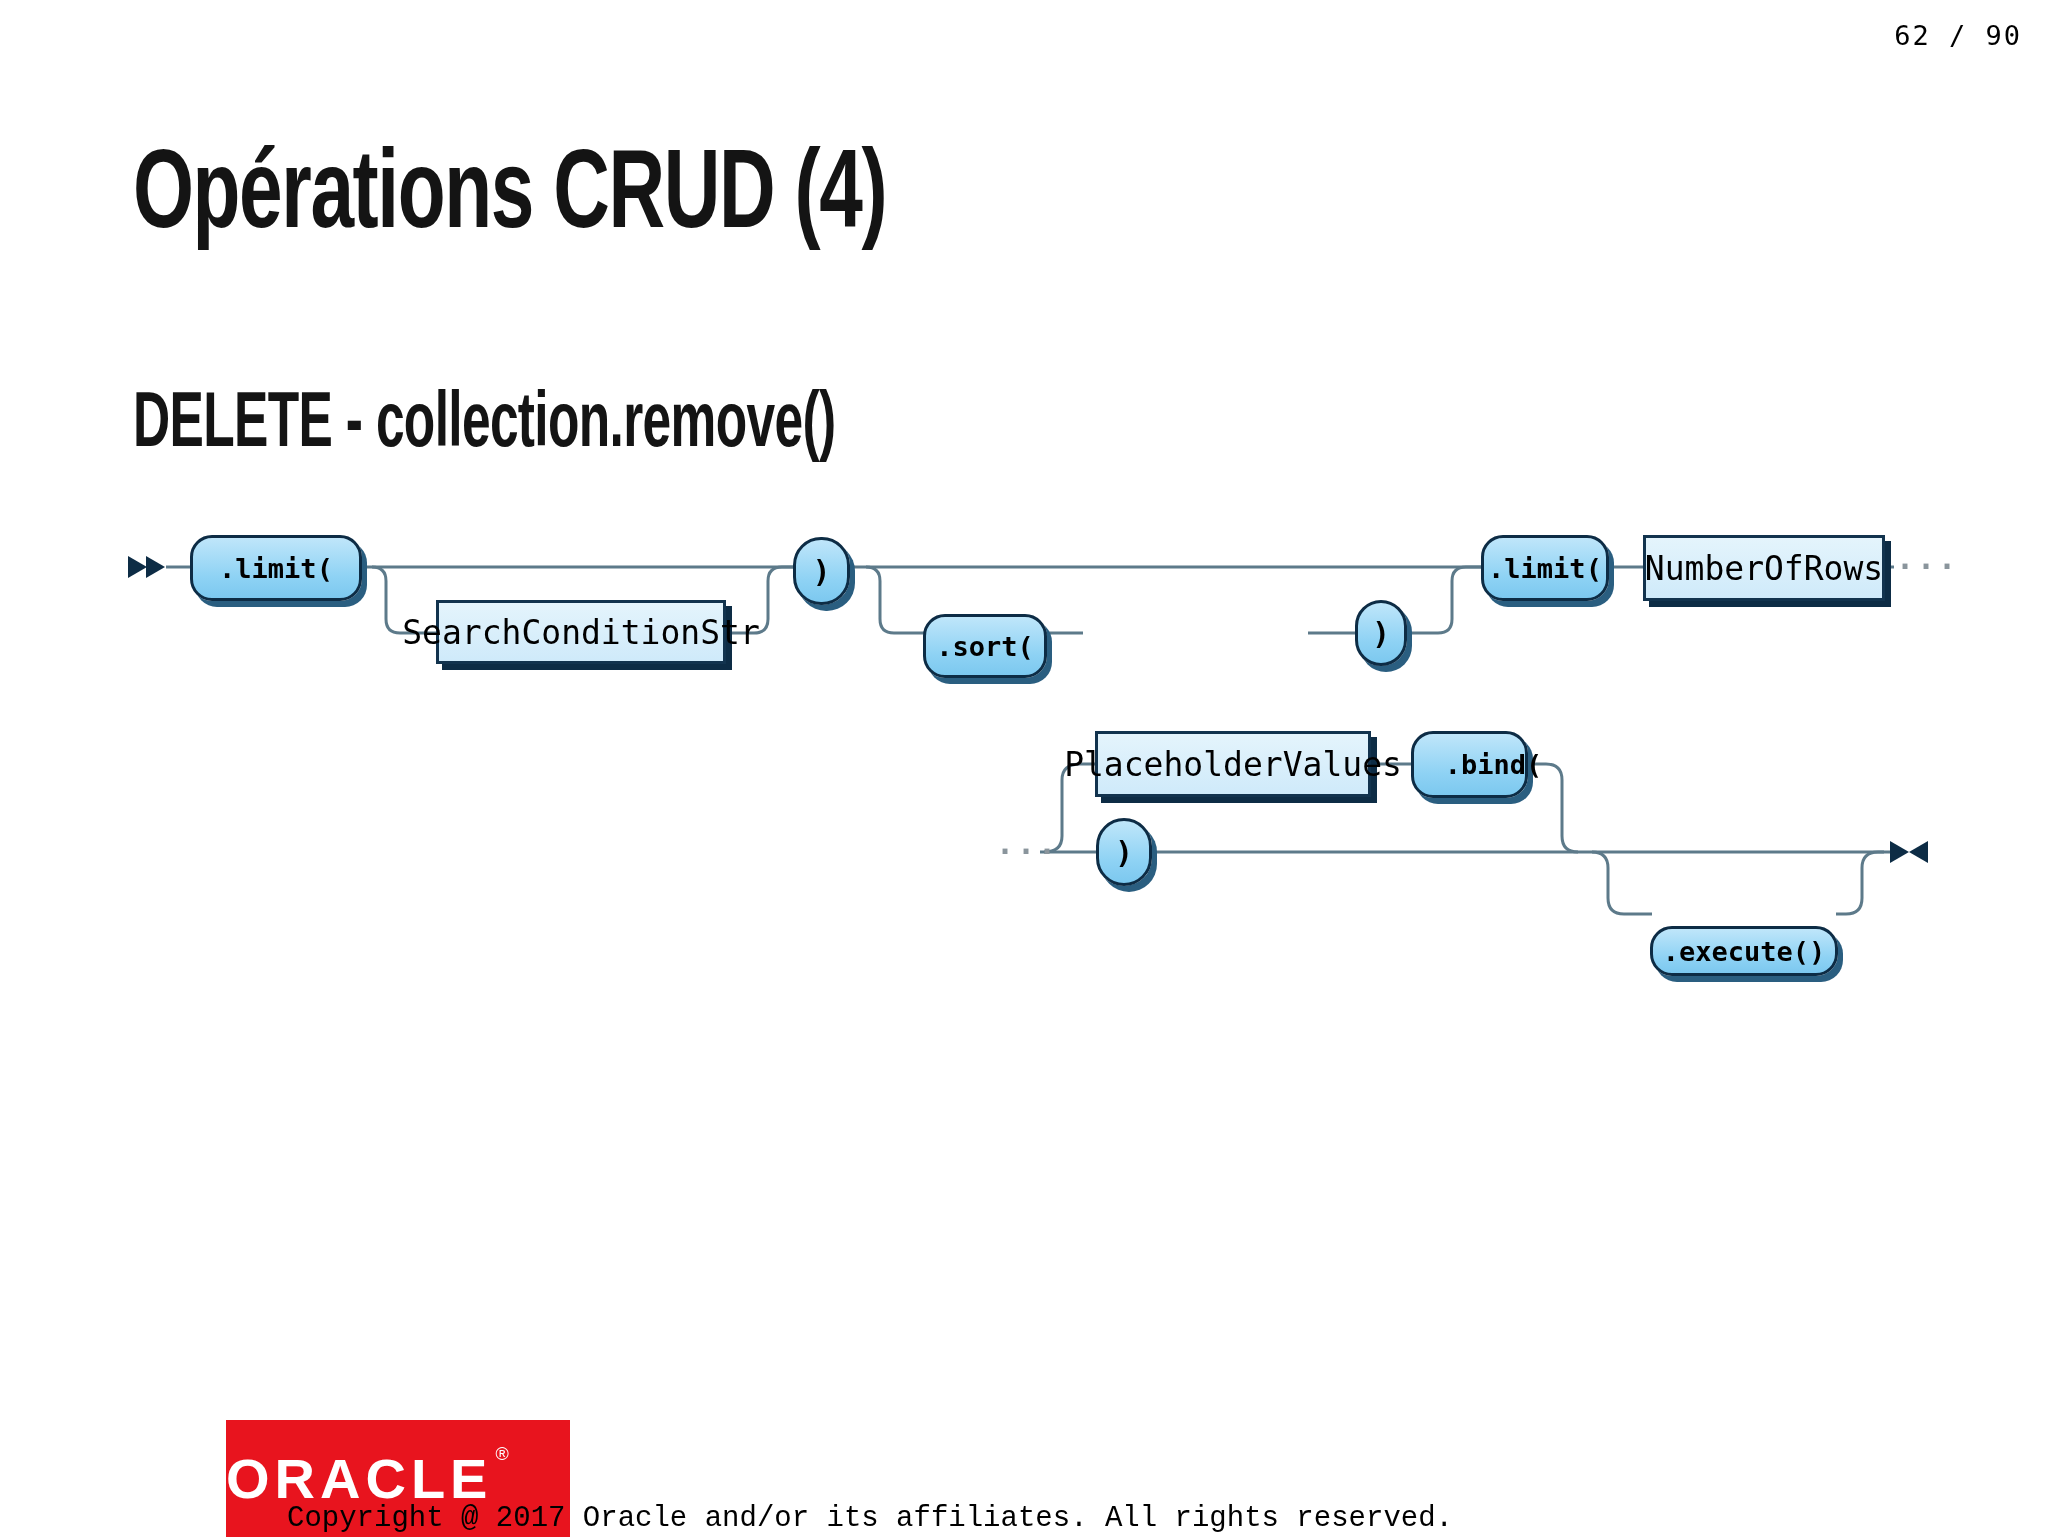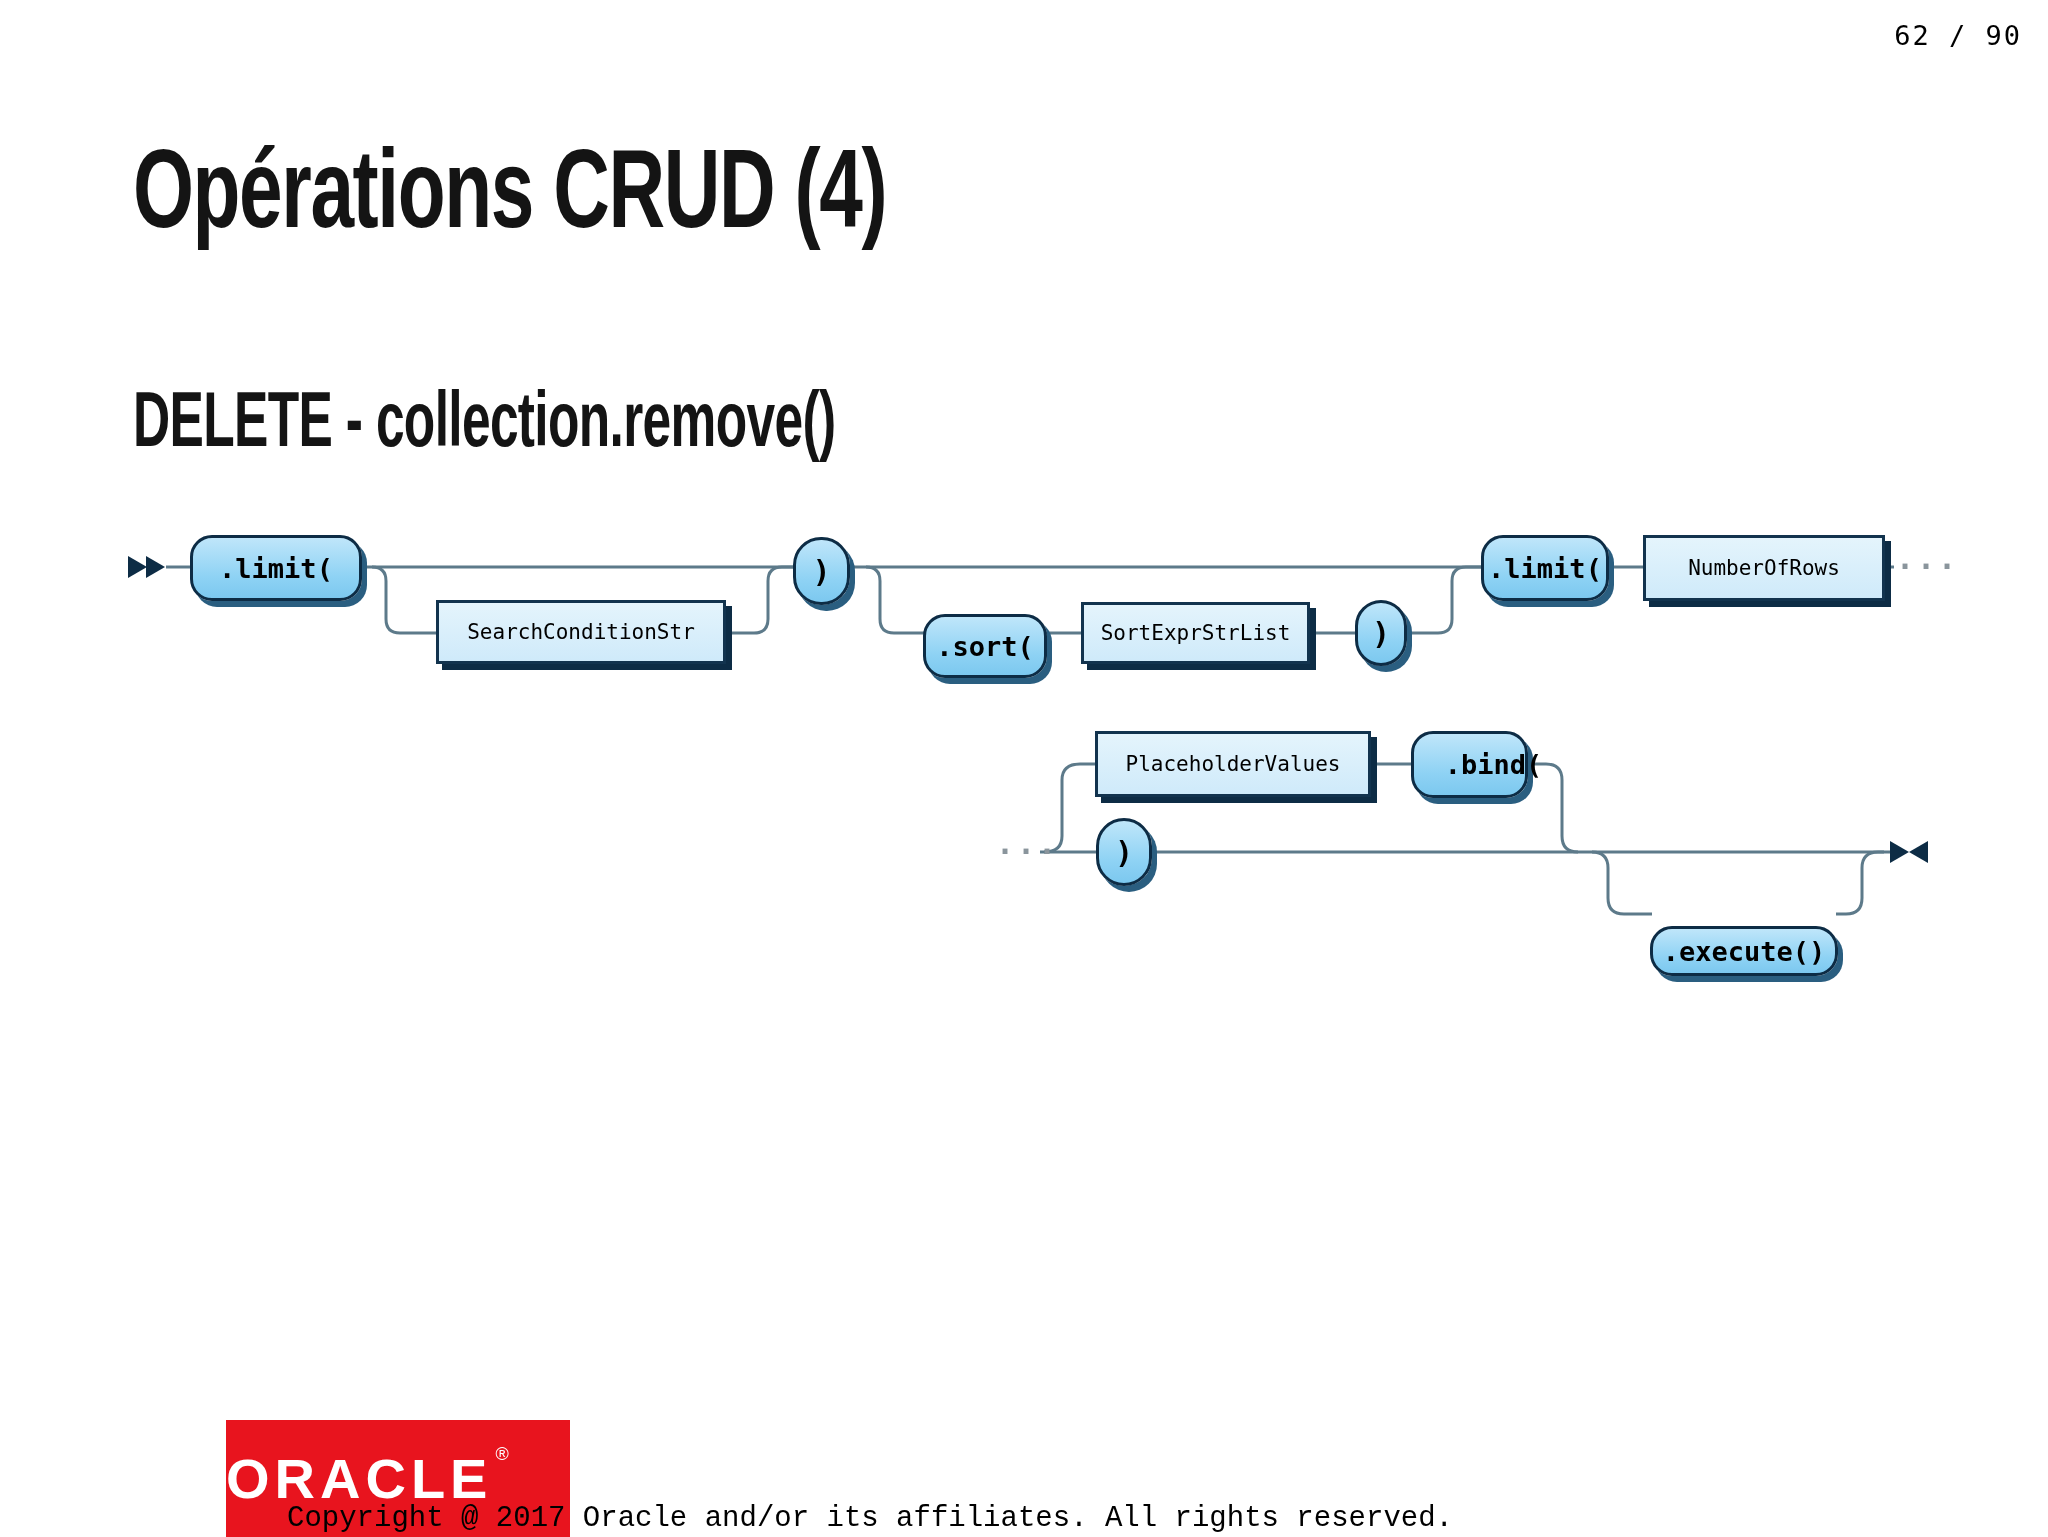--- a/index.html
+++ b/index.html
@@ -34,21 +34,21 @@
     background:linear-gradient(180deg,#bfe6fa 0%,#8ed2f4 65%,#7cc8ef 100%);
     border:3px solid #0d2c45;border-radius:22px;
     box-shadow:5px 6px 0 #2a5e80;
     font-weight:700;font-size:27px;
   }
   .paren{border-radius:28px;font-size:30px;}
   .snode{
     background:linear-gradient(180deg,#e4f4fc 0%,#cfeafa 100%);
     border:3px solid #12334e;border-radius:0;
     box-shadow:6px 6px 0 #0d2c45;
-    font-weight:400;font-size:21px;
+    font-weight:400;font-size:33px;
   }
   .dots{
     position:absolute;font-family:"DejaVu Sans Mono",monospace;font-weight:700;
     color:#8a959c;font-size:30px;letter-spacing:3px;
   }
   .logo{
     position:absolute;left:226px;top:1420px;width:344px;height:117px;
     background:#e8141e;display:flex;align-items:center;justify-content:flex-start;
   }
   .logo .wordmark{
@@ -124,21 +124,20 @@
         <path d="M1890 841 L1890 863 L1909 852 Z"></path>
         <path d="M1928 841 L1928 863 L1909 852 Z"></path>
       </g>
     </g>
   </svg>
 
   <div class="node rnode" id="n-remove">.limit(</div>
   <div class="node snode" id="n-search">SearchConditionStr</div>
   <div class="node rnode paren" id="n-paren1">)</div>
   <div class="node rnode" id="n-sort">.sort(</div>
-  <div class="node snode" id="n-sortexpr">SortExprStrList</div>
   <div class="node rnode paren" id="n-paren2">)</div>
   <div class="node rnode" id="n-limit">.limit(</div>
   <div class="node snode" id="n-numrows">NumberOfRows</div>
   <div class="dots" id="dots-row1">···</div>
 
   <div class="dots" id="dots-row2">···</div>
   <div class="node rnode paren" id="n-paren3">)</div>
   <div class="node snode" id="n-placeholder">PlaceholderValues</div>
   <div class="node rnode" id="n-bind">.bind(</div>
   <div class="node rnode" id="n-execute">.execute()</div>

